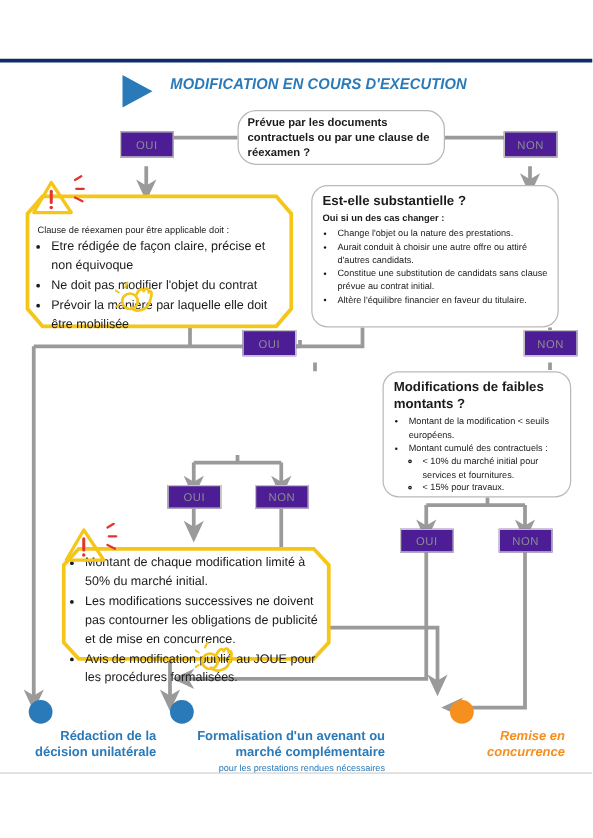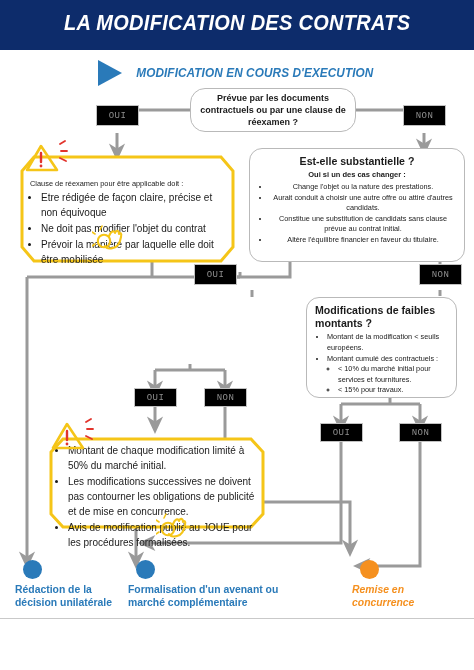--- a/index.html
+++ b/index.html
@@ -16,21 +16,21 @@
     background:#0d2c6b;display:flex;align-items:center;justify-content:center;
   }
   .header-title{
     color:#ffffff;font-weight:bold;font-style:italic;
     font-size:21.5px;letter-spacing:.3px;
     transform:scaleX(.93);white-space:nowrap;
   }
   .header-rule{position:absolute;left:0;top:47px;width:474px;height:2.5px;background:#0d2c6b;}
 
   
-  .section-head{position:absolute;left:98px;top:60px;display:flex;align-items:center;gap:8px;}
+  .section-head{position:absolute;left:98px;top:60px;display:flex;align-items:flex-start;gap:8px;}
   .play-tri{
     width:0;height:0;border-left:24px solid #2a7ab9;
     border-top:13px solid transparent;border-bottom:13px solid transparent;
   }
   .section-label{
     color:#2a7ab9;font-weight:bold;font-style:italic;font-size:12.4px;
     letter-spacing:.1px;transform:scaleX(.95);white-space:nowrap;
   }
 
   
@@ -47,68 +47,65 @@
   .qbox .q-sub{font-weight:bold;font-size:7.5px;line-height:1.3;margin-top:2px;}
   .qbox ul{margin:2px 0 0 0;padding-left:12px;}
   .qbox li{font-size:7.3px;line-height:1.45;margin-bottom:0px;}
   .qbox ul ul{margin:0;padding-left:11px;list-style-type:circle;}
 
   .q-center{text-align:center;}
 
   
   .pill{
     background:#ffffff;border:1.4px solid #b9b9b9;border-radius:15px;
-    display:flex;align-items:center;justify-content:center;text-align:center;
+    display:flex;align-items:center;justify-content:center;text-align:left;
     font-weight:bold;font-size:9px;line-height:1.35;color:#1b1b1b;
     padding:4px 7px;box-sizing:border-box;
   }
 
   
   .yn{
-    background:#000000;border:1.2px solid #c2c2c2;
+    background:#4c1d95;border:1.2px solid #c2c2c2;
     display:flex;align-items:center;justify-content:center;
-    font-family:Liberation Mono, monospace;
+    font-family:Liberation Sans, sans-serif;
     font-size:9px;color:#8d8d8d;letter-spacing:.4px;box-sizing:border-box;
   }
 
   
   .octo{position:absolute;}
   .octo svg{position:absolute;left:0;top:0;}
   .octo .octo-body{position:absolute;box-sizing:border-box;color:#1b1b1b;}
   .octo .octo-lead{font-size:7.4px;line-height:1.4;margin:0 0 1px 0;}
   .octo ul{margin:0;padding-left:11px;}
   .octo li{font-size:10px;line-height:1.5;margin-bottom:1px;}
 
   
   .warn{position:absolute;}
   
   .okhand{position:absolute;}
 
   
-  .outcome{position:absolute;}
+  .outcome{position:absolute;text-align:right;}
   .dot{width:19px;height:19px;border-radius:50%;}
   .dot.blue{background:#2a7ab9;}
   .dot.orange{background:#f5901f;}
   .outcome-label{font-weight:bold;font-size:10.4px;line-height:1.25;}
   .outcome-label.blue{color:#2a7ab9;}
   .outcome-label.orange{color:#f5901f;}
   .outcome-sub{font-size:7.3px;color:#2a7ab9;line-height:1.3;margin-top:1px;}
 
   
   .footer-rule{position:absolute;left:0;top:618px;width:474px;height:1.4px;background:#c9c9c9;}
   .footer{position:absolute;left:0;top:619px;width:474px;height:51px;background:#fff;}
 </style>
 </head>
 <body>
 
 <div id="root">
 
-  <div class="header">
-    <div class="header-title">LA MODIFICATION DES CONTRATS</div>
-  </div>
   <div class="header-rule"></div>
 
   <div class="section-head">
     <div class="play-tri"></div>
     <div class="section-label">MODIFICATION EN COURS D'EXECUTION</div>
   </div>
 
   <svg id="wires" viewBox="0 0 474 670">
     <defs>
       <marker id="ah" markerWidth="7" markerHeight="7" refX="3.2" refY="3.3" orient="auto" markerUnits="strokeWidth">
@@ -190,21 +187,21 @@
 
   <svg class="okhand" style="left:92px;top:224px;" width="34" height="30" viewBox="0 0 34 30">
     <circle cx="12" cy="17" r="6.2" fill="none" stroke="#f5c518" stroke-width="2.1"></circle>
     <path d="M17,12 C19,7 22,6 23,9 C24,6 27,6 27,10 C28,8 30,9 29,13
              C28,19 26,23 21,24 C17,25 14,24 13,22" fill="none" stroke="#f5c518" stroke-width="2.1" stroke-linecap="round" stroke-linejoin="round"></path>
     <path d="M8,6 L10,2" stroke="#f5c518" stroke-width="1.6" stroke-linecap="round"></path>
     <path d="M3,10 L0,8" stroke="#f5c518" stroke-width="1.6" stroke-linecap="round"></path>
     <path d="M3,20 L0,22" stroke="#f5c518" stroke-width="1.6" stroke-linecap="round"></path>
   </svg>
 
-  <div class="node qbox" style="left:249px;top:148px;width:216px;height:114px;text-align:center;">
+  <div class="node qbox" style="left:249px;top:148px;width:198px;height:114px;">
     <div class="q-title">Est-elle substantielle ?</div>
     <div class="q-sub">Oui si un des cas changer :</div>
     <ul>
       <li>Change l'objet ou la nature des prestations.</li>
       <li>Aurait conduit à choisir une autre offre ou attiré d'autres candidats.</li>
       <li>Constitue une substitution de candidats sans clause prévue au contrat initial.</li>
       <li>Altère l'équilibre financier en faveur du titulaire.</li>
     </ul>
   </div>
 
@@ -264,20 +261,21 @@
   </svg>
 
   <div class="outcome" style="left:15px;top:560px;width:110px;">
     <div class="dot blue" style="margin-left:8px;"></div>
     <div class="outcome-label blue" style="margin-top:4px;">Rédaction de la décision unilatérale</div>
   </div>
 
   <div class="outcome" style="left:128px;top:560px;width:180px;">
     <div class="dot blue" style="margin-left:8px;"></div>
     <div class="outcome-label blue" style="margin-top:4px;">Formalisation d'un avenant ou marché complémentaire</div>
+    <div class="outcome-sub">pour les prestations rendues nécessaires</div>
   </div>
 
   <div class="outcome" style="left:352px;top:560px;width:100px;font-style:italic;">
     <div class="dot orange" style="margin-left:8px;"></div>
     <div class="outcome-label orange" style="margin-top:4px;">Remise en concurrence</div>
   </div>
 
   <div class="footer-rule"></div>
   <div class="footer">
 

